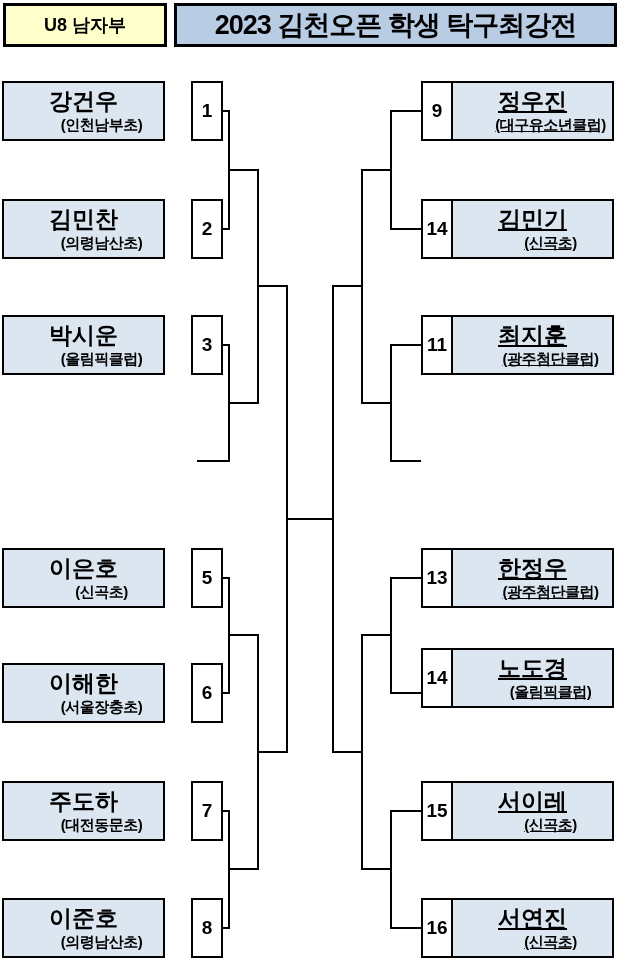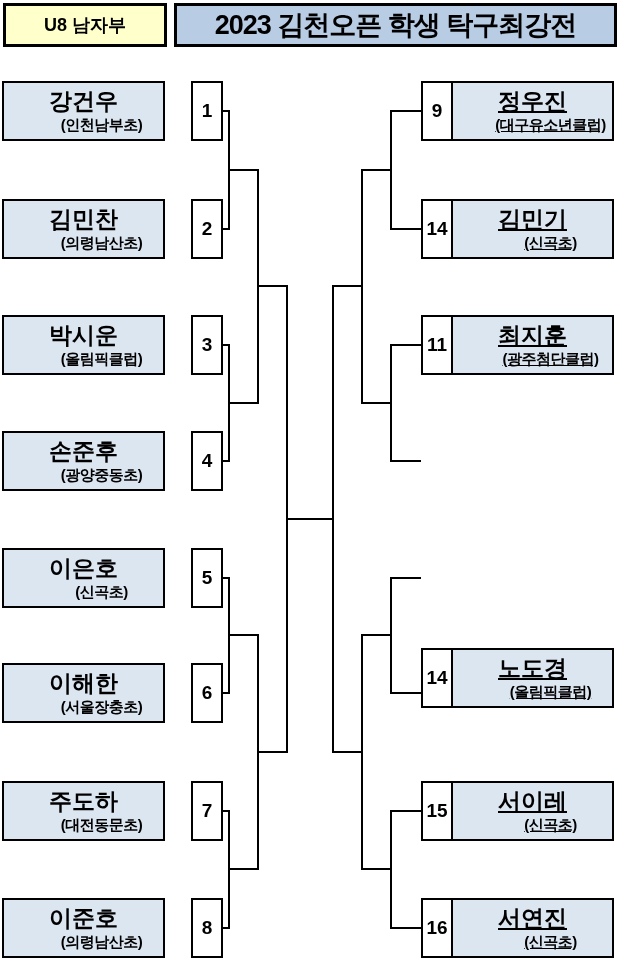--- a/index.html
+++ b/index.html
@@ -98,27 +98,20 @@
     </div>
     <div class="seedbox">2</div>
   </div>
   <div class="entry left" style="top:315px">
     <div class="namebox">
       <div class="pname">박시운</div>
       <div class="pschool">(올림픽클럽)</div>
     </div>
     <div class="seedbox">3</div>
   </div>
-  <div class="entry left" style="top:431px">
-    <div class="namebox">
-      <div class="pname">손준후</div>
-      <div class="pschool">(광양중동초)</div>
-    </div>
-    <div class="seedbox">4</div>
-  </div>
   <div class="entry left" style="top:548px">
     <div class="namebox">
       <div class="pname">이은호</div>
       <div class="pschool">(신곡초)</div>
     </div>
     <div class="seedbox">5</div>
   </div>
   <div class="entry left" style="top:663px">
     <div class="namebox">
       <div class="pname">이해한</div>
@@ -155,20 +148,27 @@
       <div class="pschool">(신곡초)</div>
     </div>
   </div>
   <div class="entry right" style="top:315px">
     <div class="seedbox">11</div>
     <div class="namebox">
       <div class="pname">최지훈</div>
       <div class="pschool">(광주첨단클럽)</div>
     </div>
   </div>
+  <div class="entry right" style="top:548px">
+    <div class="seedbox">13</div>
+    <div class="namebox">
+      <div class="pname">한정우</div>
+      <div class="pschool">(광주첨단클럽)</div>
+    </div>
+  </div>
   <div class="entry right" style="top:648px">
     <div class="seedbox">14</div>
     <div class="namebox">
       <div class="pname">노도경</div>
       <div class="pschool">(올림픽클럽)</div>
     </div>
   </div>
   <div class="entry right" style="top:781px">
     <div class="seedbox">15</div>
     <div class="namebox">

